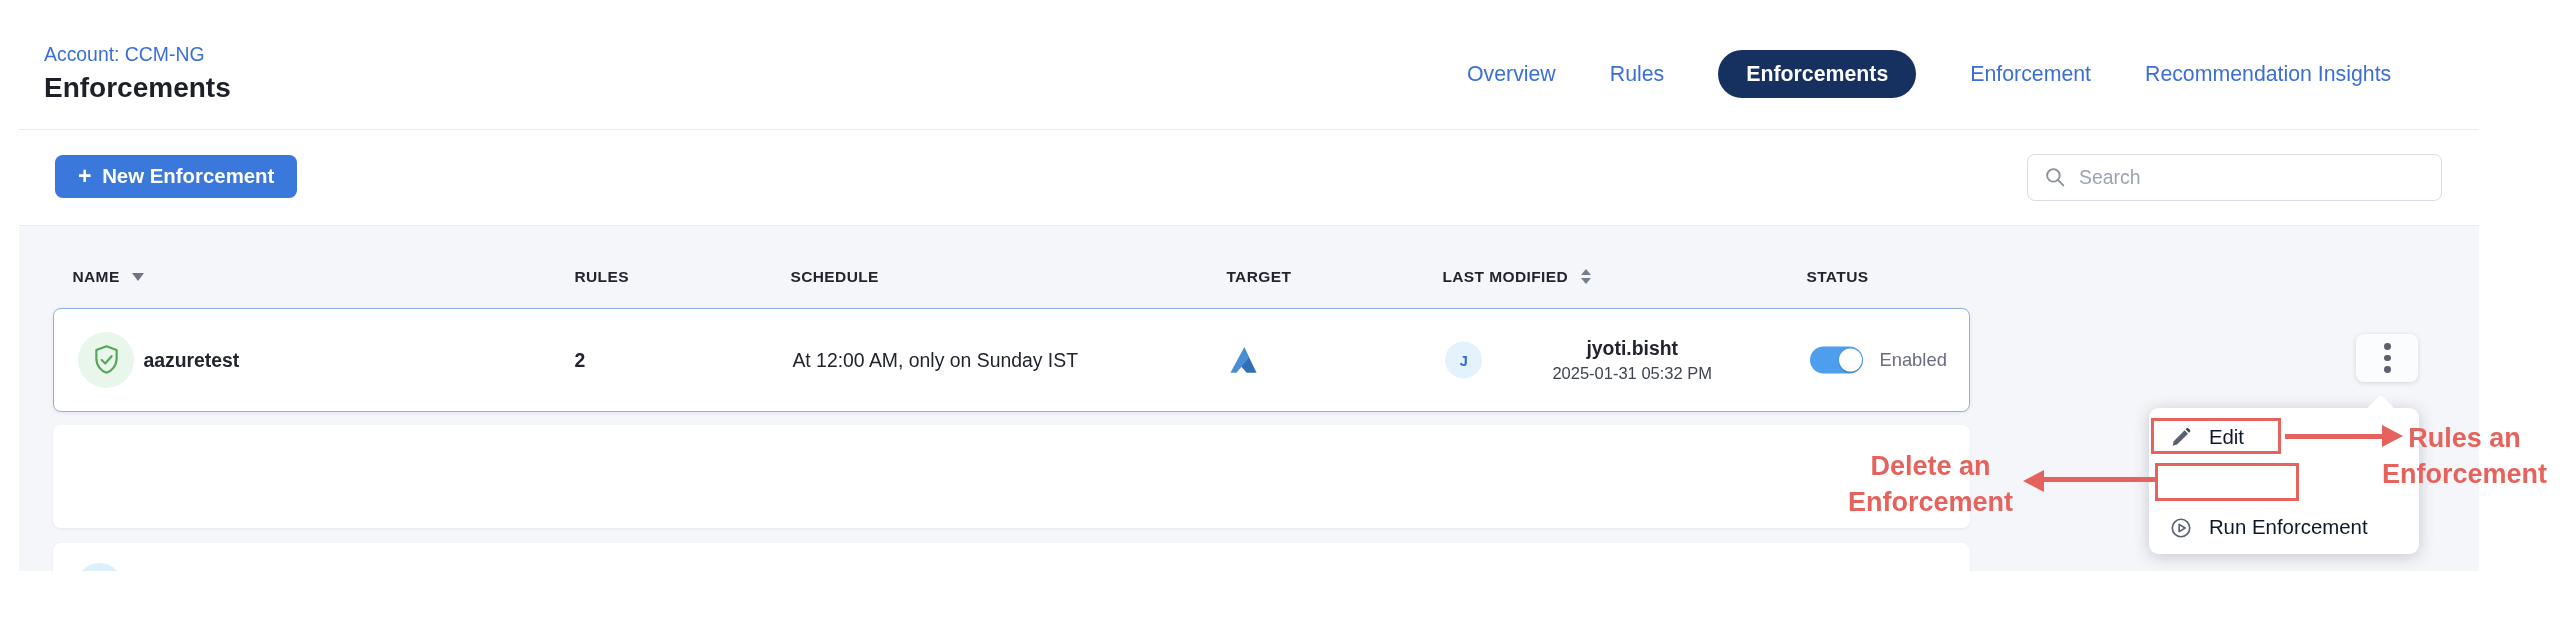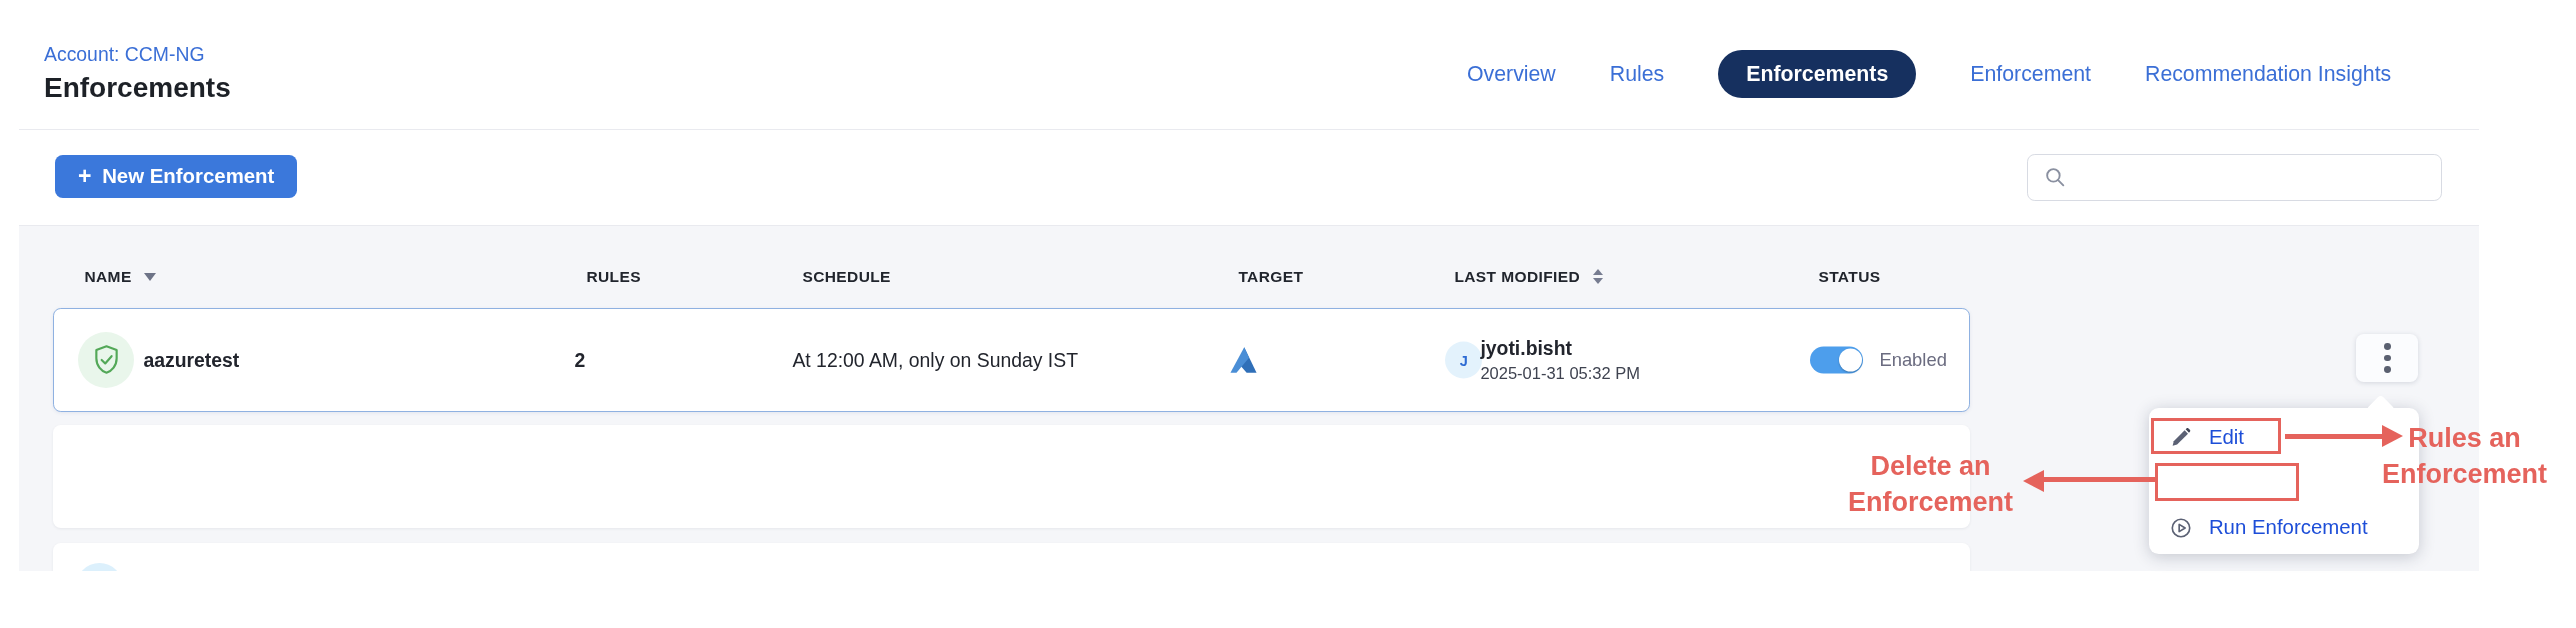--- a/index.html
+++ b/index.html
@@ -22,59 +22,59 @@
              background:#3B78DB; border:none; border-radius:7.8px; color:#fff; font-size:20.4px; font-weight:bold;
              display:flex; align-items:center; gap:10.7px; cursor:pointer; font-family:inherit; }
   .btn-new .plus { font-size:23px; font-weight:bold; line-height:1; }
   .search-box { position:absolute; left:2027px; top:154px; width:415px; height:47px; background:#fff;
                 border:1.5px solid #D8DBE3; border-radius:7.8px; display:flex; align-items:center; padding:0 14.5px; gap:11.6px; }
   .search-box input { border:none; outline:none; font-size:19.4px; width:100%; color:#333; background:transparent; font-family:inherit; }
   .search-box input::placeholder { color:#9CA3B2; }
   
   .table-area { position:absolute; left:19.4px; top:226px; width:2460px; height:345px; background:#F5F6F9; overflow:hidden; }
   .col-head { position:absolute; top:40px; height:21.3px; display:flex; align-items:center; gap:12.6px;
-              font-size:15.5px; font-weight:bold; color:#21252D; letter-spacing:0.4px;margin-left:12px; }
+              font-size:15.5px; font-weight:bold; color:#21252D; letter-spacing:0.4px; }
   .caret-down { width:0; height:0; border-left:6.8px solid transparent; border-right:6.8px solid transparent;
                 border-top:8.7px solid #6E7487; }
   .sort-both { display:flex; flex-direction:column; gap:2.9px; }
   .sort-both i { display:block; width:0; height:0; border-left:5.8px solid transparent; border-right:5.8px solid transparent; }
   .sort-both .up   { border-bottom:6.8px solid #767C90; }
   .sort-both .down { border-top:6.8px solid #767C90; }
   .row-card { position:absolute; left:34px; width:1917px; background:#fff; border-radius:7.8px; }
   #row-1 { top:82px;  height:104px; border:1.9px solid #8FB1E1; box-shadow:0 1px 3.9px rgba(60,90,150,0.10); }
   #row-2 { top:199px; height:103px; box-shadow:0 1px 2.9px rgba(30,40,60,0.07); }
   #row-3 { top:317px; height:272px; box-shadow:0 1px 2.9px rgba(30,40,60,0.07); }
   .cell { position:absolute; top:50%; transform:translateY(-50%); }
   .icon-circle { left:24px; width:56px; height:56px; border-radius:50%; background:#E9F6EB;
                  display:flex; align-items:center; justify-content:center; }
   .row-name  { left:89px;  font-size:19.4px; font-weight:bold; }
   .row-rules { left:520px; font-size:19.4px; font-weight:bold; }
   .row-sched { left:738px; font-size:19.4px; }
   .azure-wrap { left:1175px; }
   .avatar { left:1391px; width:37px; height:37px; border-radius:50%; background:#E3F2FC;
             color:#2D6BD3; font-size:14.5px; font-weight:bold; display:flex; align-items:center; justify-content:center; }
-  .modified { left:1426px; }
+  .modified { left:1498px;text-align:center; }
   .modified .who  { font-size:19.4px; font-weight:bold; color:#22252D; }
   .modified .when { font-size:16.5px; color:#3F4350; margin-top:3.9px; }
   .toggle { left:1756px; width:53px; height:27px; border-radius:14.5px; background:#4D9EEC; cursor:pointer; }
   .toggle .knob { position:absolute; right:1.9px; top:1.9px; width:23px; height:23px; border-radius:50%;
                   background:#fff; box-shadow:0 1px 1.9px rgba(0,0,0,0.25); }
   .status-label { left:1825px; font-size:18.4px; color:#6B6C80; }
   .kebab-btn { position:absolute; left:2302px; top:25px; width:62px; height:48px; border-radius:7.8px;
                background:#FBFCFE; box-shadow:0 1px 4.8px rgba(40,50,80,0.16);
                display:flex; flex-direction:column; align-items:center; justify-content:center; gap:4.8px; cursor:pointer; }
   .kebab-btn i { width:6.8px; height:6.8px; border-radius:50%; background:#5A6070; }
   .row3-circle { position:absolute; left:23px; top:20.4px; width:47px; height:47px; border-radius:50%; background:#DCF0FC; }
   
   .popup { position:absolute; left:2149px; top:408px; width:270px; height:146px; background:#fff;
            border-radius:9.7px; box-shadow:0 2.9px 15.5px rgba(30,40,70,0.22); z-index:5; }
   .popup-caret { position:absolute; left:221px; top:-8.7px; width:21.3px; height:21.3px; background:#fff;
                  transform:rotate(45deg); border-radius:3.9px; }
   .menu-item { position:absolute; left:0; width:100%; height:37px; display:flex; align-items:center; gap:16.5px;
-               padding-left:20.4px; font-size:20.4px; color:#1d4ed8; cursor:pointer; }
+               padding-left:20.4px; font-size:20.4px; color:#0f172a; cursor:pointer; }
   #mi-edit { top:10.7px; } #mi-delete { top:55px; } #mi-run { top:101px; }
   .mi-icon { width:23px; height:23px; flex:0 0 auto; display:flex; align-items:center; justify-content:center; }
   
   .red-box { position:absolute; border:3.9px solid #E5635C; z-index:6; }
   #box-edit   { left:2151px; top:418px; width:130px; height:36px; }
   #box-delete { left:2155px; top:463px; width:144px; height:38px; }
   .arrow-line { position:absolute; height:4.8px; background:#E5635C; z-index:7; }
   #arrow-edit-line { left:2285px; top:434px; width:99px; }
   #arrow-del-line  { left:2043px; top:477px; width:113px; }
   .arrow-head { position:absolute; width:0; height:0; z-index:7; }
@@ -108,20 +108,21 @@
   <span>New Enforcement</span>
 </button>
 
 <div class="search-box">
   <span style="display:flex;">
     <svg width="25" height="25" viewBox="0 0 24 24" fill="none">
       <circle cx="10" cy="10" r="6" stroke="#8A90A0" stroke-width="1.8"></circle>
       <line x1="14.5" y1="14.5" x2="19.5" y2="19.5" stroke="#8A90A0" stroke-width="1.8" stroke-linecap="round"></line>
     </svg>
   </span>
+  <input type="text" placeholder="Search" style="">
 </div>
 
 <div class="divider" id="divider-toolbar"></div>
 
 <div class="table-area">
 
   <div class="col-head" style="left:53px;">
     <span>NAME</span>
     <span class="caret-down"></span>
   </div>

